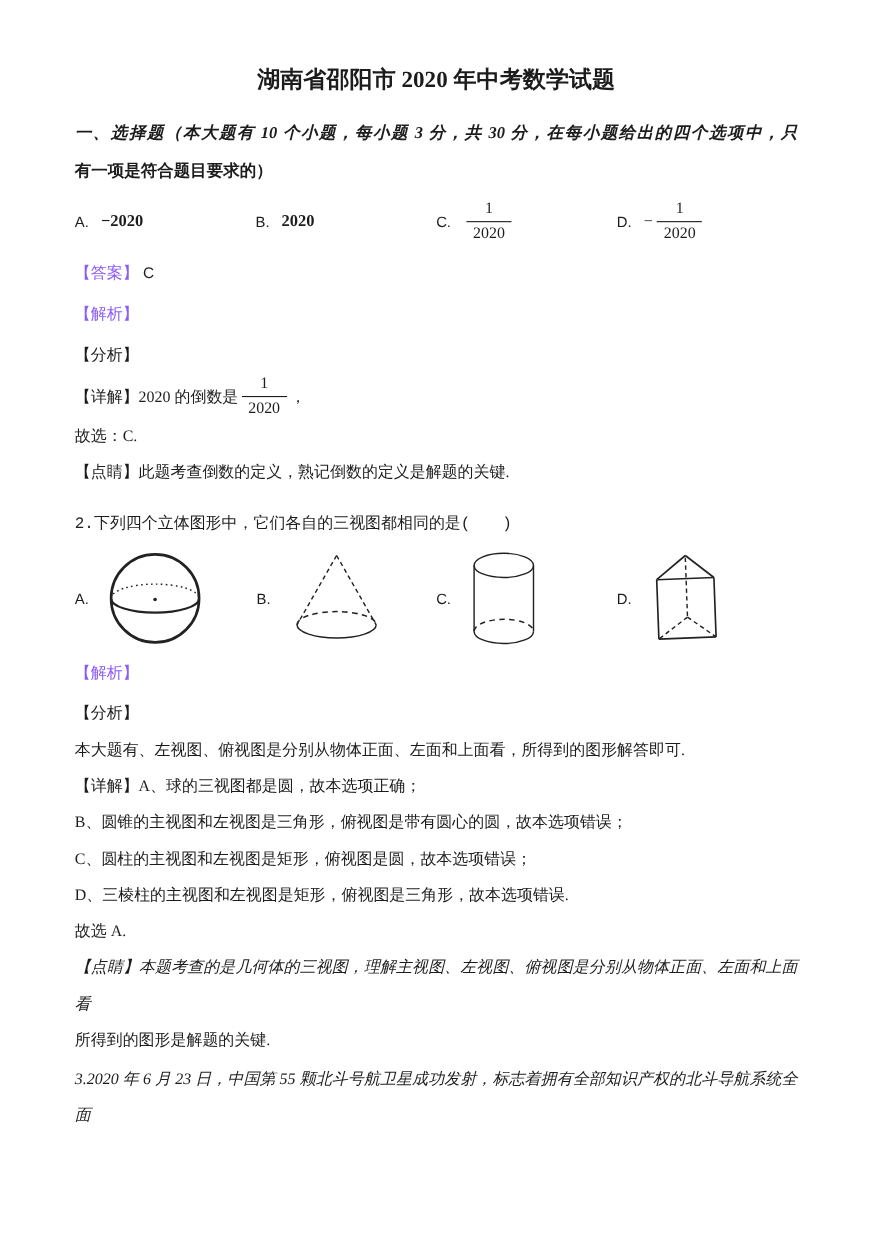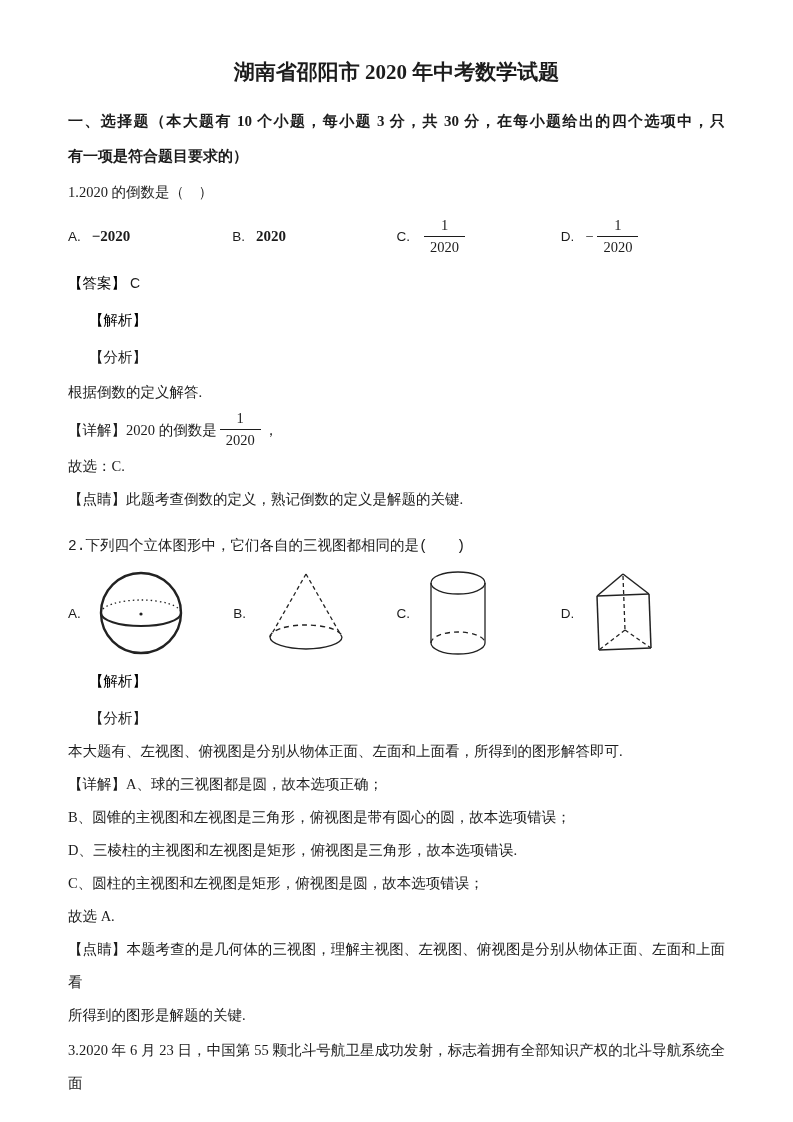--- a/index.html
+++ b/index.html
@@ -15,23 +15,23 @@
     font-size: 14.5px;
     color: #1c1c1c;
   }
   .title {
     margin: 0; text-align: center;
     font-size: 21px; font-weight: bold; line-height: 36px;
   }
   .head { font-weight: bold; font-size: 15px; line-height: 35px; margin: 0; }
   .head.first { margin-top: 14px; }
   .line { margin: 0; line-height: 33px; }
-  .just { text-align: justify; text-align-last: justify; }
-  .mt2 { margin-top: 2px; } .mt4 { margin-top: 4px; margin-left: 21px; } .mt6 { margin-top: 6px; } .mt14 { margin-top: 14px; font-family: Liberation Mono, monospace; }
-  .tag-blue { color: #000000; }
+  .just { text-align: justify; text-align-last: justify; font-style: italic; }
+  .mt2 { margin-top: 2px; } .mt4 { margin-top: 4px; } .mt6 { margin-top: 6px; } .mt14 { margin-top: 14px; font-family: Liberation Mono, monospace; }
+  .tag-blue { color: #8b5cf6; }
   .answer-letter { font-family: "Liberation Sans", sans-serif; font-size: 14px; padding-left: 4px; }
 
   .options-row {
     display: flex; margin-top: 2px; min-height: 50px; align-items: center;
   }
   .options-row .cell { width: 25%; display: flex; align-items: center; }
   .opt-label { font-family: "Liberation Sans", sans-serif; font-size: 13.5px; margin-right: 11px; }
   .opt-text { font-size: 15px; font-weight: bold; }
 
   .frac { display: inline-block; vertical-align: middle; text-align: center; margin: 0 3px; }
@@ -49,21 +49,20 @@
 </head>
 <body>
 
 <div class="page">
 
   <h1 class="title">湖南省邵阳市 2020 年中考数学试题</h1>
 
   <p class="head first just">一、选择题（本大题有 10 个小题，每小题 3 分，共 30 分，在每小题给出的四个选项中，只</p>
   <p class="head">有一项是符合题目要求的）</p>
 
-  <p class="line mt2">1.2020 的倒数是（　）</p>
 
   <div class="options-row">
     <div class="cell">
       <span class="opt-label">A.</span>
       <span class="opt-text">−2020</span>
     </div>
     <div class="cell">
       <span class="opt-label">B.</span>
       <span class="opt-text">2020</span>
     </div>
@@ -80,21 +79,20 @@
       <span class="frac">
         <span class="num">1</span>
         <span class="den">2020</span>
       </span>
     </div>
   </div>
 
   <p class="line mt6"><span class="tag-blue">【答案】</span><span class="answer-letter">C</span></p>
   <p class="line mt4"><span class="tag-blue">【解析】</span></p>
   <p class="line mt4">【分析】</p>
-  <p class="line mt2">根据倒数的定义解答.</p>
 
   <div class="xiangjie-line">
     <span>【详解】2020 的倒数是</span>
     <span class="frac">
       <span class="num">1</span>
       <span class="den">2020</span>
     </span>
     <span>，</span>
   </div>
 
@@ -148,22 +146,22 @@
       </svg>
     </div>
   </div>
 
   <p class="line mt4"><span class="tag-blue">【解析】</span></p>
   <p class="line mt4">【分析】</p>
   <p class="line">本大题有、左视图、俯视图是分别从物体正面、左面和上面看，所得到的图形解答即可.</p>
 
   <p class="line">【详解】A、球的三视图都是圆，故本选项正确；</p>
   <p class="line">B、圆锥的主视图和左视图是三角形，俯视图是带有圆心的圆，故本选项错误；</p>
+  <p class="line">C、圆柱的主视图和左视图是矩形，俯视图是圆，故本选项错误；</p>
   <p class="line">D、三棱柱的主视图和左视图是矩形，俯视图是三角形，故本选项错误.</p>
-  <p class="line">C、圆柱的主视图和左视图是矩形，俯视图是圆，故本选项错误；</p>
   <p class="line">故选 A.</p>
 
   <p class="line just">【点睛】本题考查的是几何体的三视图，理解主视图、左视图、俯视图是分别从物体正面、左面和上面看</p>
   <p class="line">所得到的图形是解题的关键.</p>
 
   <p class="line mt2 just">3.2020 年 6 月 23 日，中国第 55 颗北斗号航卫星成功发射，标志着拥有全部知识产权的北斗导航系统全面</p>
 
 </div>
 
 </body></html>

